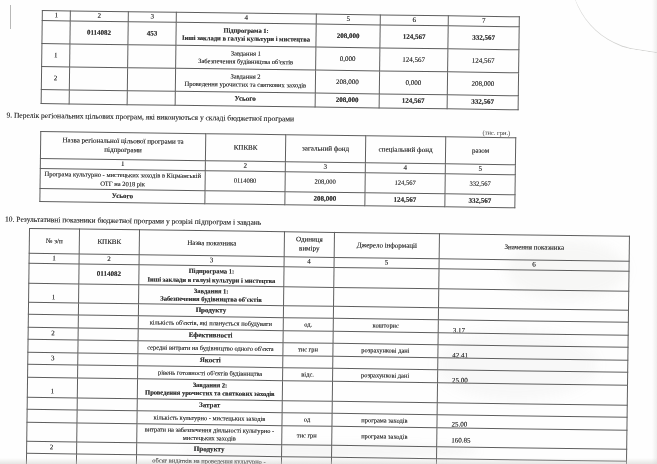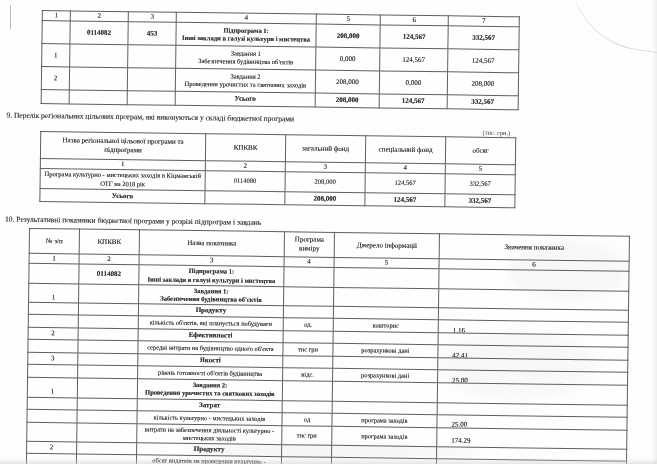--- a/index.html
+++ b/index.html
@@ -144,21 +144,21 @@
           <col style="width:80px">
           <col style="width:80px">
           <col style="width:70px">
       </colgroup>
       <tbody>
           <tr class="r-head">
         <td>Назва регіональної цільової програми та підпрограми</td>
         <td>КПКВК</td>
         <td>загальний фонд</td>
         <td>спеціальний фонд</td>
-        <td>обсяг</td>
+        <td>разом</td>
       </tr>
       <tr class="nums">
         <td>1</td>
         <td>2</td>
         <td>3</td>
         <td>4</td>
         <td>5</td>
       </tr>
       <tr class="r-data">
         <td>Програма культурно - мистецьких заходів в Кіцманській ОТГ на 2018 рік</td>
@@ -186,21 +186,21 @@
           <col style="width:145px">
         <col style="width:50px">
           <col style="width:105px">
           <col style="width:190px">
       </colgroup>
       <tbody>
           <tr class="r-head">
         <td>№ з/п</td>
         <td>КПКВК</td>
         <td>Назва показника</td>
-        <td>Програма виміру</td>
+        <td>Одиниця виміру</td>
         <td>Джерело інформації</td>
         <td>Значення показника</td>
       </tr>
       <tr class="nums">
         <td>1</td>
         <td>2</td>
         <td>3</td>
         <td>4</td>
         <td>5</td>
         <td>6</td>
@@ -234,21 +234,21 @@
         <td></td>
         <td></td>
         <td></td>
       </tr>
       <tr class="r-ind">
         <td></td>
         <td></td>
         <td class="c-name">кількість об'єктів, які планується побудувати</td>
         <td class="c-unit">од.</td>
         <td class="c-src">кошторис</td>
-        <td class="c-val"><span class="voff">1.16</span></td>
+        <td class="c-val"><span class="voff">3.17</span></td>
       </tr>
       <tr class="r-group">
         <td>2</td>
         <td></td>
         <td class="b">Ефективності</td>
         <td></td>
         <td></td>
         <td></td>
       </tr>
       <tr class="r-ind">
@@ -301,21 +301,21 @@
         <td class="c-unit">од</td>
         <td class="c-src">програма заходів</td>
         <td class="c-val"><span class="voff">25.00</span></td>
       </tr>
       <tr class="r-ind">
         <td></td>
         <td></td>
         <td class="c-name">витрати на забезпечення діяльності культурно - мистецьких заходів</td>
         <td class="c-unit">тис грн</td>
         <td class="c-src">програма заходів</td>
-        <td class="c-val"><span class="voff">174.29</span></td>
+        <td class="c-val"><span class="voff">160.85</span></td>
       </tr>
       <tr class="r-group">
         <td>2</td>
         <td></td>
         <td class="b">Продукту</td>
         <td></td>
         <td></td>
         <td></td>
       </tr>
       <tr class="r-ind">

